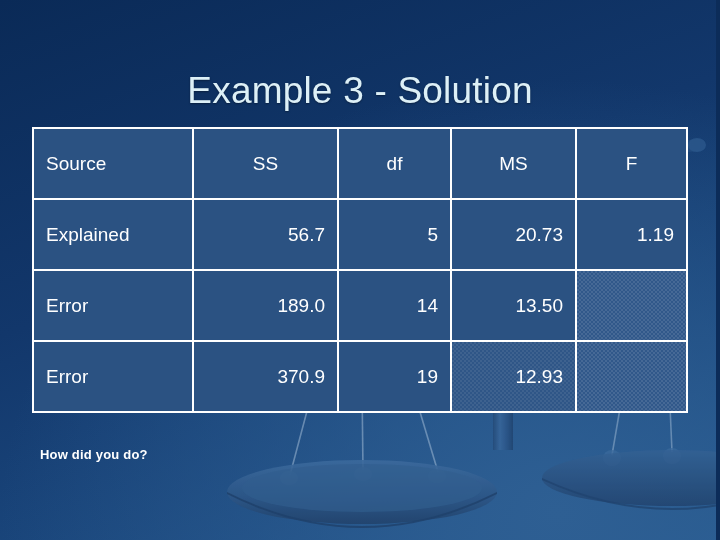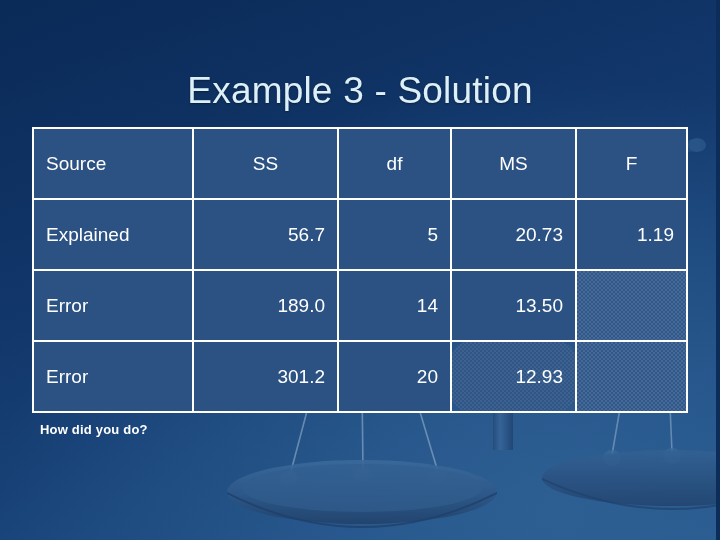--- a/index.html
+++ b/index.html
@@ -90,28 +90,27 @@
     background-size: 4px 4px;
     background-position: 0 0, 2px 2px;
   }
   #anova-table td.cell-shaded {
     background-color: #2f5687;
     background-image:
       linear-gradient(45deg, rgba(255,255,255,0.07) 25%, transparent 25%, transparent 75%, rgba(255,255,255,0.07) 75%),
       linear-gradient(45deg, rgba(255,255,255,0.07) 25%, transparent 25%, transparent 75%, rgba(255,255,255,0.07) 75%);
     background-size: 4px 4px;
     background-position: 0 0, 2px 2px;
-    border-radius: 19px;
   }
 
   
   #footnote {
     position: absolute;
     left: 40px;
-    top: 422px;
+    top: 447px;
     font-size: 13px;
     font-weight: bold;
     color: #ffffff;
     letter-spacing: 0.2px;
   }
 </style>
 </head>
 <body>
 
 <div id="slide">
@@ -215,22 +214,22 @@
       </tr>
       <tr>
         <td class="cell-label">Error</td>
         <td class="cell-num">189.0</td>
         <td class="cell-num">14</td>
         <td class="cell-num">13.50</td>
         <td class="cell-num cell-empty"></td>
       </tr>
       <tr>
         <td class="cell-label">Error</td>
-        <td class="cell-num">301.2</td>
-        <td class="cell-num">20</td>
+        <td class="cell-num">370.9</td>
+        <td class="cell-num">19</td>
         <td class="cell-num cell-shaded">12.93</td>
         <td class="cell-num cell-empty"></td>
       </tr>
     </tbody>
   </table>
 
   <div id="footnote">How did you do?</div>
 
 </div>
 

